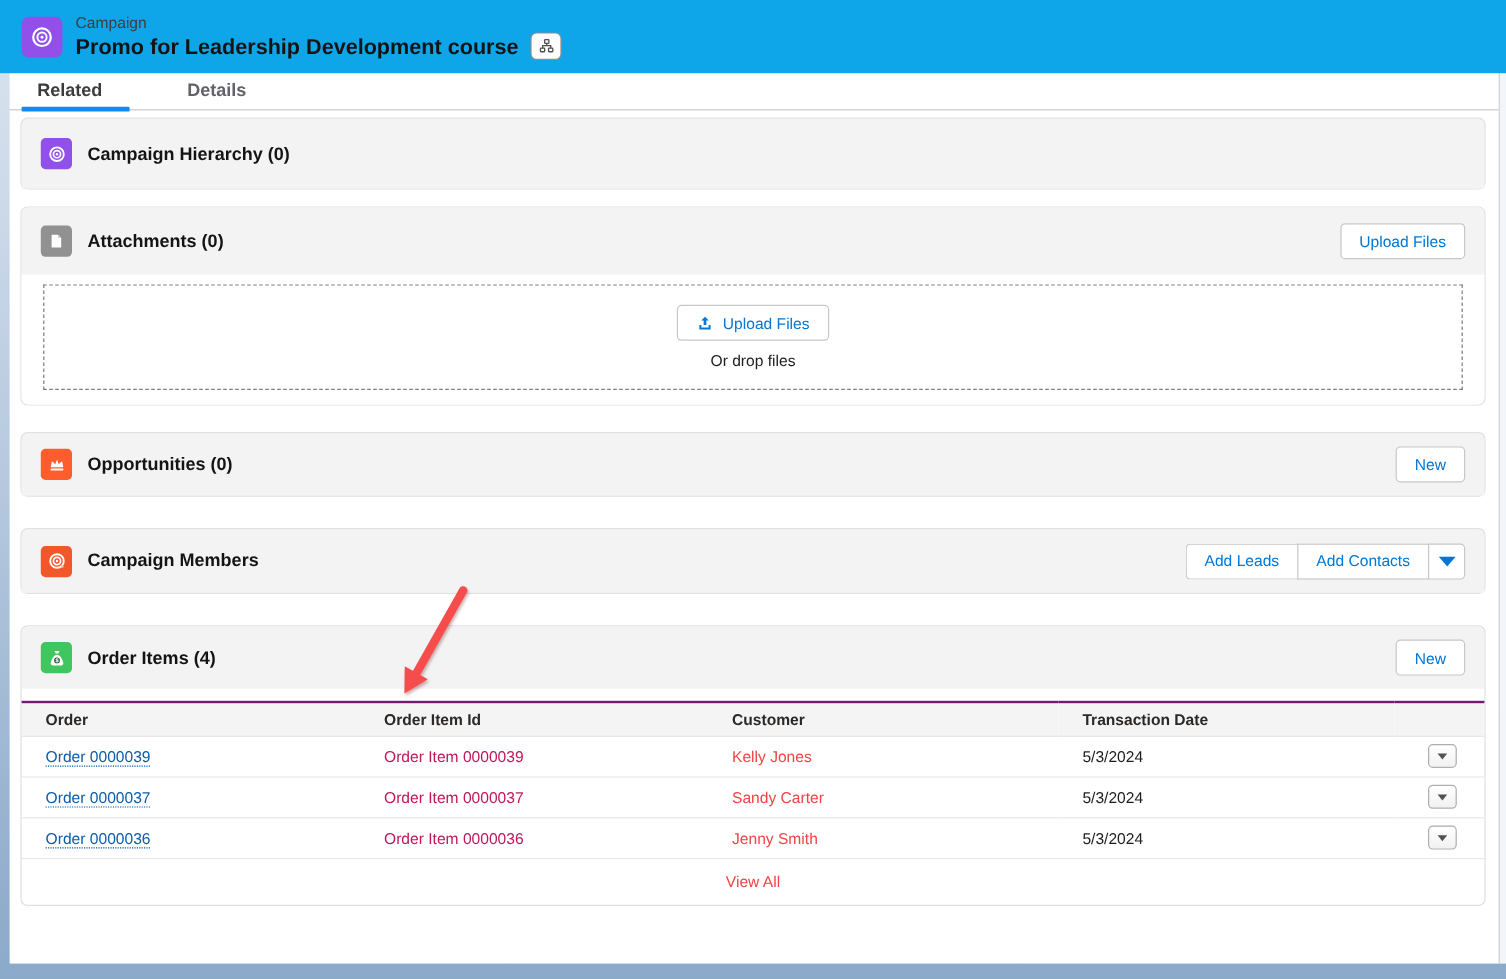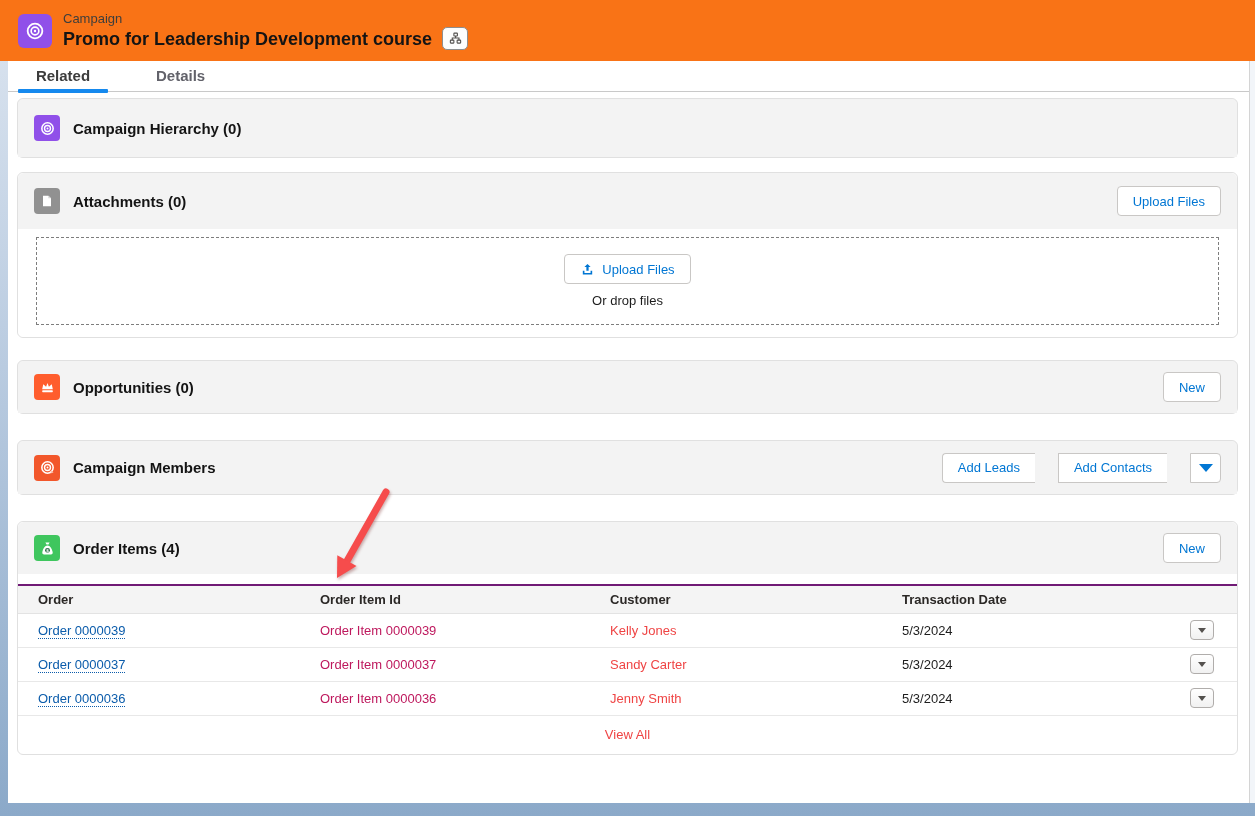--- a/index.html
+++ b/index.html
@@ -8,21 +8,21 @@
     font-family: "Liberation Sans", sans-serif;
     position: relative;
     background: linear-gradient(180deg, #dce5f0 0%, #b9cbe0 45%, #8ba9c9 100%);
     overflow: hidden;
     color: #181818;
   }
 
   
   .global-header {
     position: absolute; top:0; left:0; right:0; height:61px;
-    background: #f97316; z-index: 10;
+    background: #0ea5e9; z-index: 10;
     display: flex; align-items: center; padding-left: 18px;
   }
   .entity-icon {
     width:34px; height:34px; border-radius:6px;
     display:flex; align-items:center; justify-content:center;
     flex: none;
   }
   .header-text { margin-left: 11px; }
   .entity-label { font-size: 13px; color: #3e3e3c; line-height: 15px; }
   .title-row { display:flex; align-items:center; margin-top:1px; }
@@ -47,21 +47,21 @@
   .tabs {
     height:31px; position:relative;
     border-bottom:1px solid #c9c9c9;
     display:flex; align-items:flex-end;
     padding-left:10px;
   }
   .tab {
     font-size:15px; font-weight:700; padding:0 13px;
     position:relative; top:-7px; cursor:pointer; white-space:nowrap;
   }
-  .tab-related { color:#3c3c3c; min-width:90px; text-align:center; }
+  .tab-related { color:#3c3c3c; min-width:90px; }
   .tab-details { color:#62626a; margin-left:35px; }
   .tab-underline {
     position:absolute; left:10px; bottom:-2px; width:90px; height:4px;
     background:#1589ee; border-radius:1px;
   }
 
   
   .card {
     margin:0 11px 0 9px;
     border:1px solid #e0e0e0; border-radius:6px;
@@ -85,21 +85,21 @@
   .h-52 .card-header{height:52px}.h-53 .card-header{height:53px}
 
   
   .btn {
     height:30px; padding:0 15px; background:#fff;
     border:1px solid #c9c7c5; border-radius:4px;
     color:#0176d3; font-size:13px; font-family:inherit;
     display:inline-flex; align-items:center; justify-content:center;
     cursor:pointer; white-space:nowrap; gap:7px;
   }
-  .btn-group { display:inline-flex;gap:23px; }
+  .btn-group { display:inline-flex; }
   .btn-group .btn { border-radius:0; border-right:none; }
   .btn-group .btn:first-child { border-radius:4px 0 0 4px; }
   .btn-group .btn-arrow {
     border-right:1px solid #c9c7c5; border-radius:0 4px 4px 0;
     width:31px; padding:0;
   }
   .tri-down-blue {
     width:0; height:0;
     border-left:7px solid transparent; border-right:7px solid transparent;
     border-top:8px solid #0176d3;

